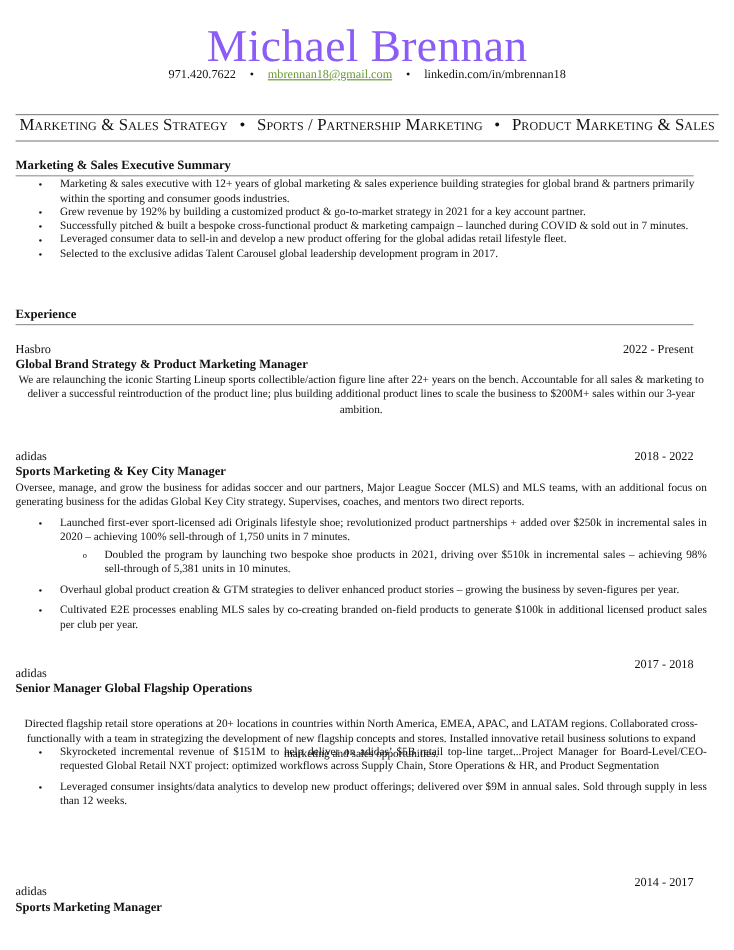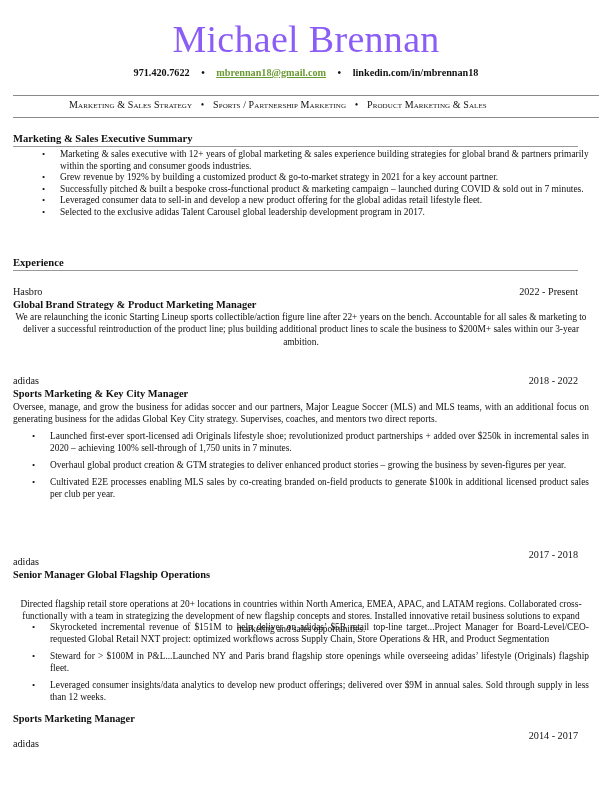--- a/index.html
+++ b/index.html
@@ -2,36 +2,36 @@
 <html><head>
 <meta charset="utf-8">
 <style>
   * { box-sizing: border-box; margin: 0; padding: 0; }
   html, body { width: 612px; height: 792px; background: #ffffff; overflow: hidden; }
   body { font-family: "Liberation Serif", "DejaVu Serif", serif; color: #111; position: relative; }
   .page { position: absolute; left: 0; top: 0; width: 612px; height: 792px; }
 
   .name { position: absolute; top: 17px; left: 0; width: 612px; text-align: center;
           font-size: 38px; line-height: 44px; color: #8b5cf6; letter-spacing: 0.3px; }
-  .contact { position: absolute; top: 66px; left: 0; width: 612px; text-align: center;
-             font-size: 10.2px; line-height: 13px; white-space: nowrap; font-weight: bold; }
+  .contact { position: absolute; top: 56px; left: 0; width: 612px; text-align: center;
+             font-size: 10.2px; line-height: 13px; white-space: nowrap; }
   .contact .sep { margin: 0 9px; }
   .contact .email { color: #6b9a33; text-decoration: underline; }
 
   .rule { position: absolute; left: 13px; width: 586px; height: 1px; background: #8a8a8a; }
   .rule.r1 { top: 95px; }
   .rule.r2 { top: 117px; }
-  .skills { position: absolute; top: 99px; left: 0; width: 556px; text-align: center;
-            font-size: 10px; line-height: 12px; font-variant: small-caps; letter-spacing: 0.1px; white-space: nowrap; }
+  .skills { position: absolute; top: 99px; left: 0; width: 612px; text-align: center;
+            font-size: 14px; line-height: 12px; font-variant: small-caps; letter-spacing: 0.1px; white-space: nowrap; }
   .skills .sep { margin: 0 6px; }
 
   .section-head { position: absolute; left: 13px; font-weight: bold; font-size: 10.6px; line-height: 13px; }
   .section-rule { position: absolute; left: 13px; width: 565px; height: 1px; background: #999; }
 
-  ul.bullets { position: absolute; left: 23px; width: 568px; list-style: none; font-size: 9.4px; line-height: 11.6px; }
+  ul.bullets { position: absolute; left: 13px; width: 568px; list-style: none; font-size: 9.4px; line-height: 11.6px; }
   ul.bullets li { position: relative; padding-left: 37px; }
   ul.bullets li::before { content: "\2022"; position: absolute; left: 19px; top: 0; font-size: 9px; }
 
   .job-company { position: absolute; left: 13px; font-size: 10.2px; line-height: 13px; }
   .job-dates { position: absolute; right: 34px; font-size: 10.2px; line-height: 13px; text-align: right; }
   .job-title { position: absolute; left: 13px; font-weight: bold; font-size: 10.4px; line-height: 13px; }
   .job-desc { position: absolute; left: 13px; width: 576px; font-size: 9.4px; line-height: 12.4px; text-align: center; }
 
   ul.jb { position: absolute; left: 13px; width: 576px; list-style: none; font-size: 9.4px; line-height: 12px; text-align: justify; }
   ul.jb > li { position: relative; padding-left: 37px; margin-bottom: 5px; }
@@ -83,32 +83,34 @@
   <div class="job-title" style="top:298px;text-align:right;">Global Brand Strategy &amp; Product Marketing Manager</div>
   <div class="job-desc" style="top:311px;">We are relaunching the iconic Starting Lineup sports collectible/action figure line after 22+ years on the bench. Accountable for all sales &amp; marketing to deliver a successful reintroduction of the product line; plus building additional product lines to scale the business to $200M+ sales within our 3-year ambition.</div>
 
   <div class="job-company" style="top:374px;">adidas</div>
   <div class="job-dates" style="top:374px;">2018 - 2022</div>
   <div class="job-title" style="top:387px;">Sports Marketing &amp; Key City Manager</div>
   <div class="job-desc" style="top:401px;text-align:justify;">Oversee, manage, and grow the business for adidas soccer and our partners, Major League Soccer (MLS) and MLS teams, with an additional focus on generating business for the adidas Global Key City strategy. Supervises, coaches, and mentors two direct reports.</div>
   <ul class="jb" style="top:430px;">
     <li>
       <span>Launched first-ever sport-licensed adi Originals lifestyle shoe; revolutionized product partnerships + added over $250k in incremental sales in 2020 – achieving 100% sell-through of 1,750 units in 7 minutes.</span>
+      <ul class="sub">
+        <li>Doubled the program by launching two bespoke shoe products in 2021, driving over $510k in incremental sales – achieving 98% sell-through of 5,381 units in 10 minutes.</li>
+      </ul>
     </li>
     <li>Overhaul global product creation &amp; GTM strategies to deliver enhanced product stories – growing the business by seven-figures per year.</li>
     <li>Cultivated E2E processes enabling MLS sales by co-creating branded on-field products to generate $100k in additional licensed product sales per club per year.</li>
   </ul>
 
   <div class="job-company" style="top:555px;">adidas</div>
   <div class="job-dates" style="top:548px;">2017 - 2018</div>
   <div class="job-title" style="top:568px;">Senior Manager Global Flagship Operations</div>
   <div class="job-desc" style="top:598px;">Directed flagship retail store operations at 20+ locations in countries within North America, EMEA, APAC, and LATAM regions. Collaborated cross-functionally with a team in strategizing the development of new flagship concepts and stores. Installed innovative retail business solutions to expand marketing and sales opportunities.</div>
   <ul class="jb" style="top:621px;">
     <li>Skyrocketed incremental revenue of $151M to help deliver on adidas’ $5B retail top-line target...Project Manager for Board-Level/CEO-requested Global Retail NXT project: optimized workflows across Supply Chain, Store Operations &amp; HR, and Product Segmentation</li>
-    <li>Steward for &gt; $100M in P&amp;L...Launched NY and Paris brand flagship store openings while overseeing adidas’ lifestyle (Originals) flagship fleet.</li>
     <li>Leveraged consumer insights/data analytics to develop new product offerings; delivered over $9M in annual sales. Sold through supply in less than 12 weeks.</li>
   </ul>
 
   <div class="job-company" style="top:737px;">adidas</div>
   <div class="job-dates" style="top:729px;">2014 - 2017</div>
-  <div class="job-title" style="top:712px;">Sports Marketing Manager</div>
+  <div class="job-title" style="top:750px;">Sports Marketing Manager</div>
 
 </div>
 
 </body></html>

